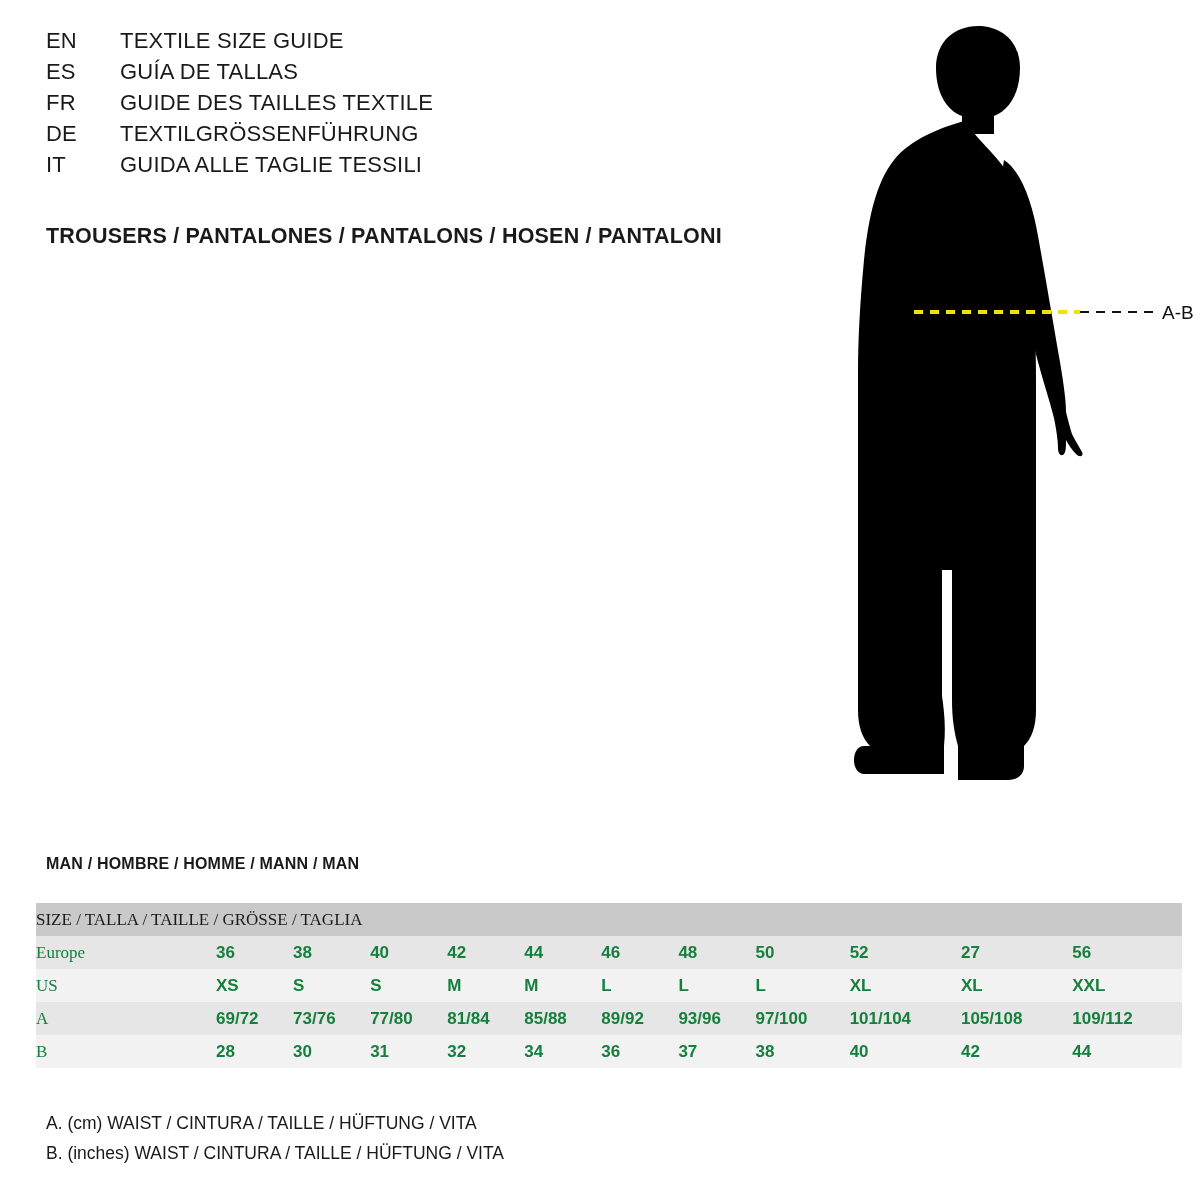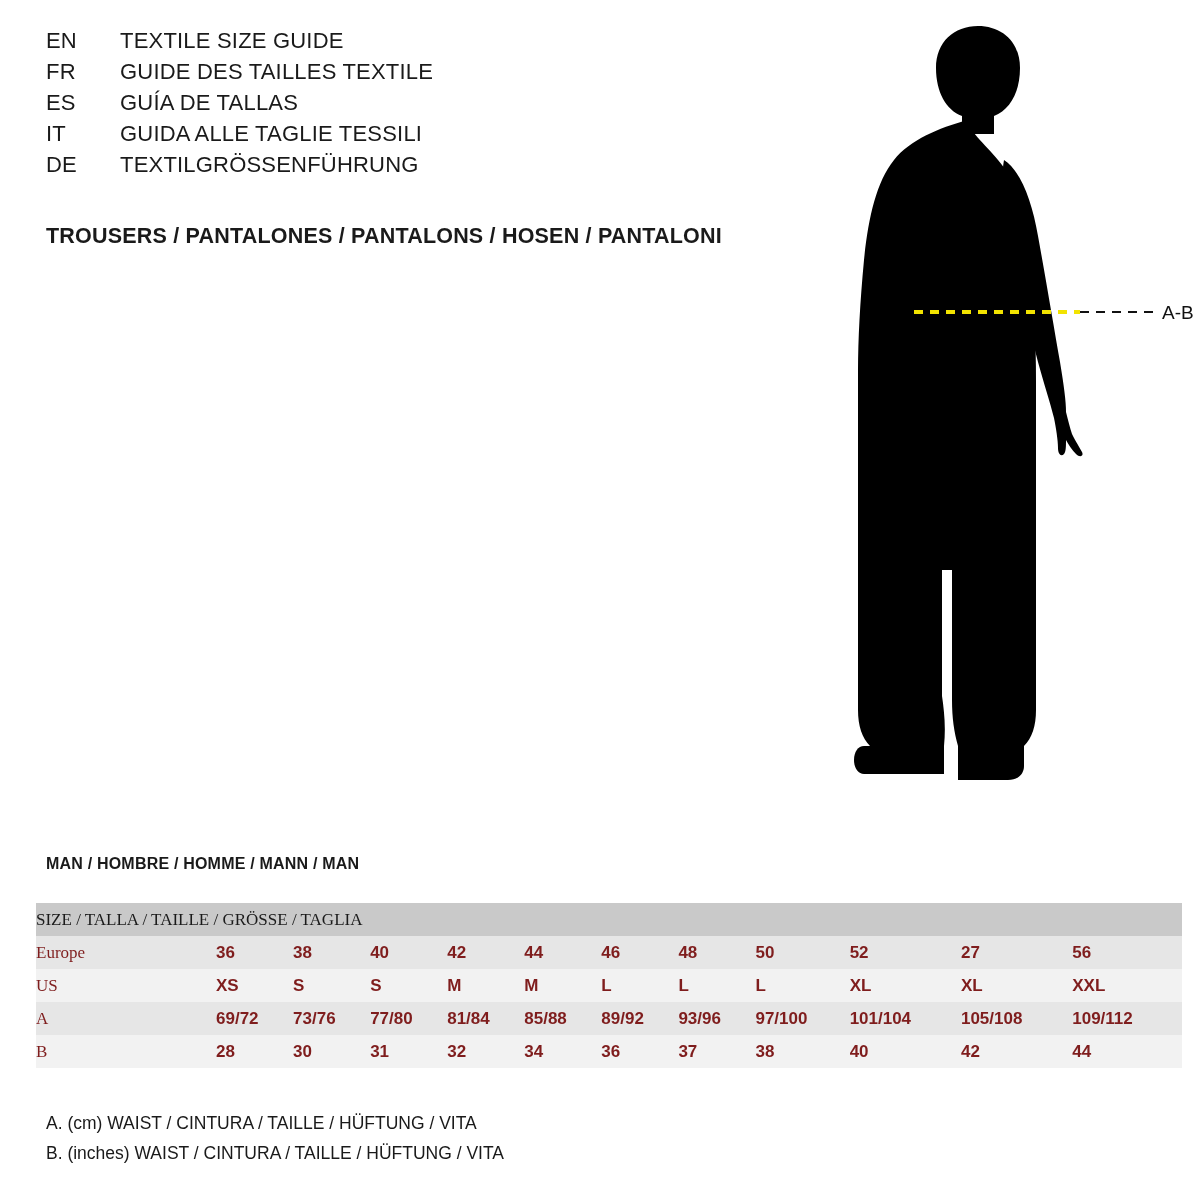--- a/index.html
+++ b/index.html
@@ -80,21 +80,21 @@
     left: 28px;
     top: 903px;
     width: 1146px;
     border-collapse: collapse;
     font-size: 17px;
   }
   table.size-table td {
     padding: 0;
     height: 33px;
     vertical-align: middle;
-    color: #7f1d1d;
+    color: #15803d;
   }
   tr.header-row td {
     background: #c9c9c9;
     font-size: 17px;
     color: #1a1a1a;
   }
   tr.row-grey td { background: #e6e6e6; }
   tr.row-light td { background: #f2f2f2; }
   .cell-label {
     padding-left: 14px;
@@ -128,34 +128,34 @@
 <body>
 
 <div class="page">
 
   <div class="lang-block">
     <div class="lang-row">
       <span class="lang-code">EN</span>
       <span class="lang-text">TEXTILE SIZE GUIDE</span>
     </div>
     <div class="lang-row">
+      <span class="lang-code">ES</span>
+      <span class="lang-text">GUÍA DE TALLAS</span>
+    </div>
+    <div class="lang-row">
       <span class="lang-code">FR</span>
       <span class="lang-text">GUIDE DES TAILLES TEXTILE</span>
     </div>
     <div class="lang-row">
-      <span class="lang-code">ES</span>
-      <span class="lang-text">GUÍA DE TALLAS</span>
+      <span class="lang-code">DE</span>
+      <span class="lang-text">TEXTILGRÖSSENFÜHRUNG</span>
     </div>
     <div class="lang-row">
       <span class="lang-code">IT</span>
       <span class="lang-text">GUIDA ALLE TAGLIE TESSILI</span>
-    </div>
-    <div class="lang-row">
-      <span class="lang-code">DE</span>
-      <span class="lang-text">TEXTILGRÖSSENFÜHRUNG</span>
     </div>
   </div>
 
   <div class="subtitle">TROUSERS / PANTALONES / PANTALONS / HOSEN / PANTALONI</div>
 
   <div class="figure">
     <svg width="390" height="800" viewBox="0 0 390 800" xmlns="http://www.w3.org/2000/svg">
       <g>
 
         <path fill="#000000" d="M118 58 C118 32 136 16 160 16 C184 16 202 32 202 58 C202 82 192 100 176 106 L176 124 L144 124 L144 106 C128 100 118 82 118 58 Z"></path>

